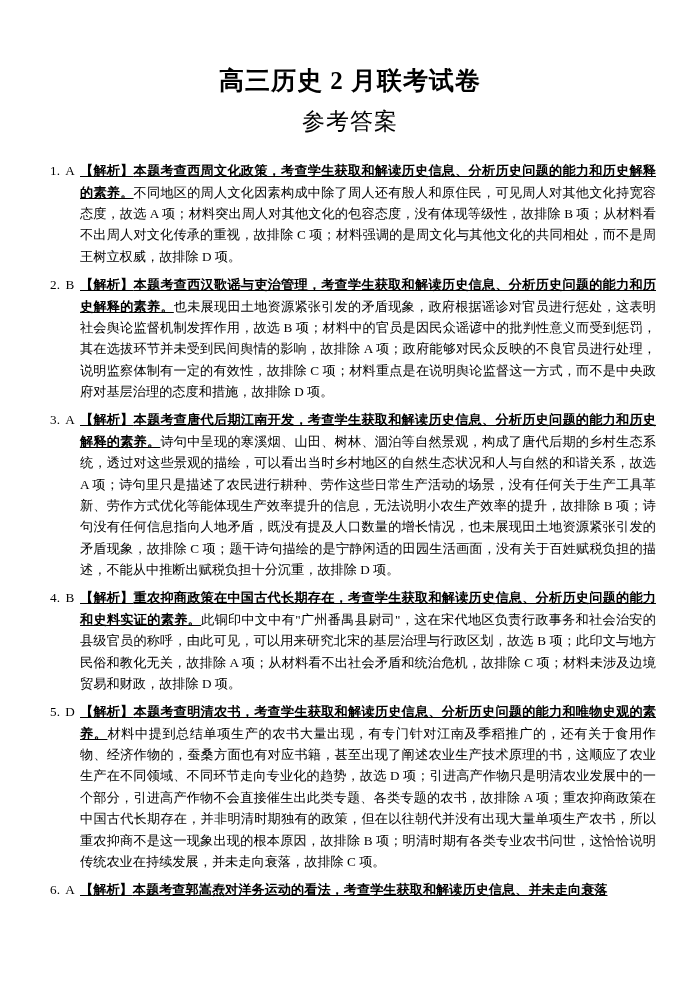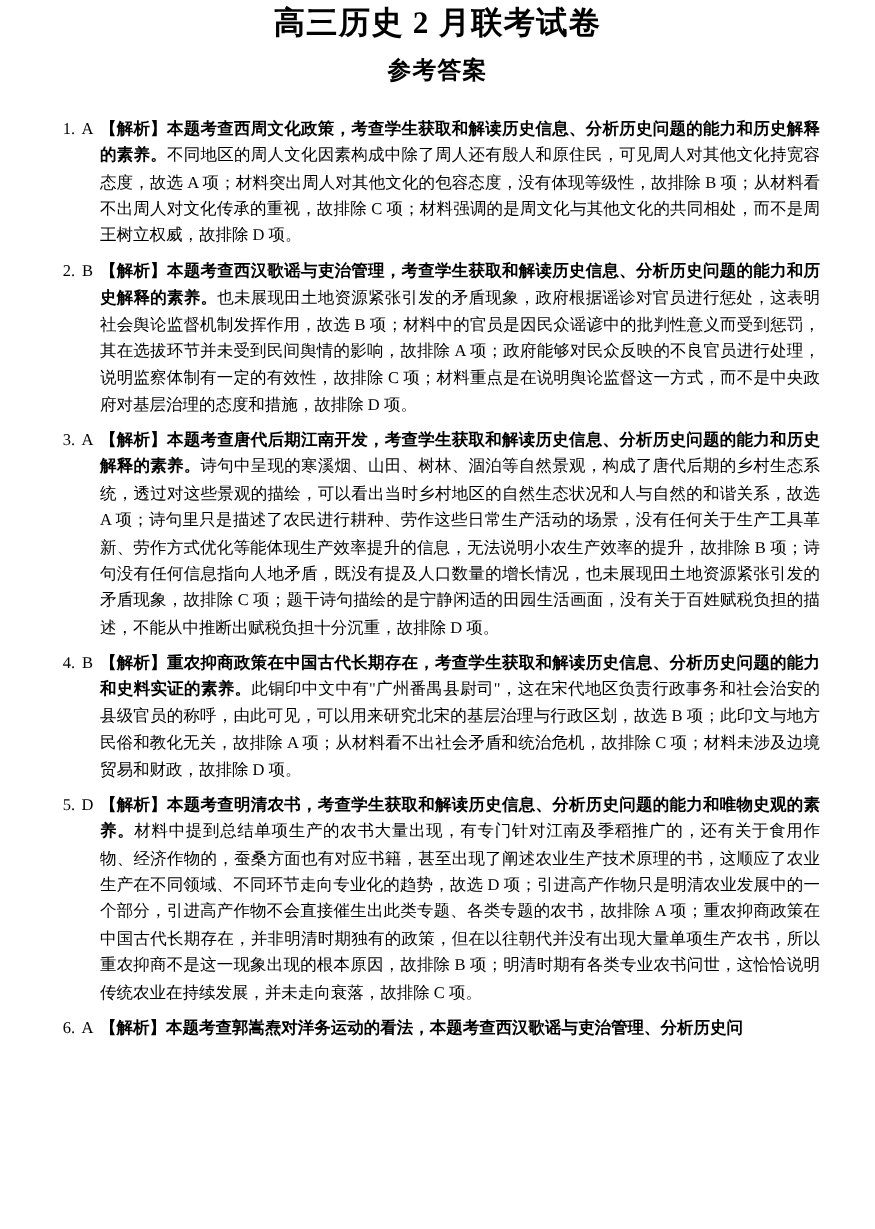--- a/index.html
+++ b/index.html
@@ -16,30 +16,31 @@
   }
   .page {
     position: relative;
     width: 700px;
     height: 983px;
     box-sizing: border-box;
     padding: 0;
   }
   .title-block {
     text-align: center;
+    margin-top: 62px;
   }
   .title-main {
     font-size: 25px;
     font-weight: bold;
     letter-spacing: 1px;
     line-height: 1.5;
   }
   .title-sub {
-    font-size: 19px;
-    font-weight: bold;
+    font-size: 23px;
+    font-weight: normal;
     letter-spacing: 1px;
     line-height: 1.6;
     margin-top: 4px;
   }
   .content {
     margin: 20px 44px 0 44px;
     width: 612px;
   }
   .qitem {
     display: flex;
@@ -62,20 +63,21 @@
     font-weight: normal;
   }
   .qbody {
     flex: 1 1 auto;
     text-align: justify;
     text-justify: inter-ideograph;
     word-break: break-all;
   }
   .bold {
     font-weight: bold;
+    text-decoration: underline;
   }
 </style>
 </head>
 <body>
 
 <div class="page">
 
   <div class="title-block">
     <div class="title-main">高三历史 2 月联考试卷</div>
     <div class="title-sub">参考答案</div>
@@ -109,18 +111,18 @@
 
     <div class="qitem">
       <span class="qnum">5.</span>
       <span class="qans">D</span>
       <span class="qbody"><span class="bold">【解析】</span><span class="bold">本题考查明清农书，考查学生获取和解读历史信息、分析历史问题的能力和唯物史观的素养。</span><span>材料中提到总结单项生产的农书大量出现，有专门针对江南及季稻推广的，还有关于食用作物、经济作物的，蚕桑方面也有对应书籍，甚至出现了阐述农业生产技术原理的书，这顺应了农业生产在不同领域、不同环节走向专业化的趋势，故选 D 项；引进高产作物只是明清农业发展中的一个部分，引进高产作物不会直接催生出此类专题、各类专题的农书，故排除 A 项；重农抑商政策在中国古代长期存在，并非明清时期独有的政策，但在以往朝代并没有出现大量单项生产农书，所以重农抑商不是这一现象出现的根本原因，故排除 B 项；明清时期有各类专业农书问世，这恰恰说明传统农业在持续发展，并未走向衰落，故排除 C 项。</span></span>
     </div>
 
     <div class="qitem">
       <span class="qnum">6.</span>
       <span class="qans">A</span>
-      <span class="qbody"><span class="bold">【解析】</span><span class="bold">本题考查郭嵩焘对洋务运动的看法，本题考查西汉歌谣与吏治管理、分析历史问</span><span></span></span>
+      <span class="qbody"><span class="bold">【解析】</span><span class="bold">本题考查郭嵩焘对洋务运动的看法，考查学生获取和解读历史信息、并未走向衰落</span><span></span></span>
     </div>
 
   </div>
 
 </div>
 
 </body></html>

